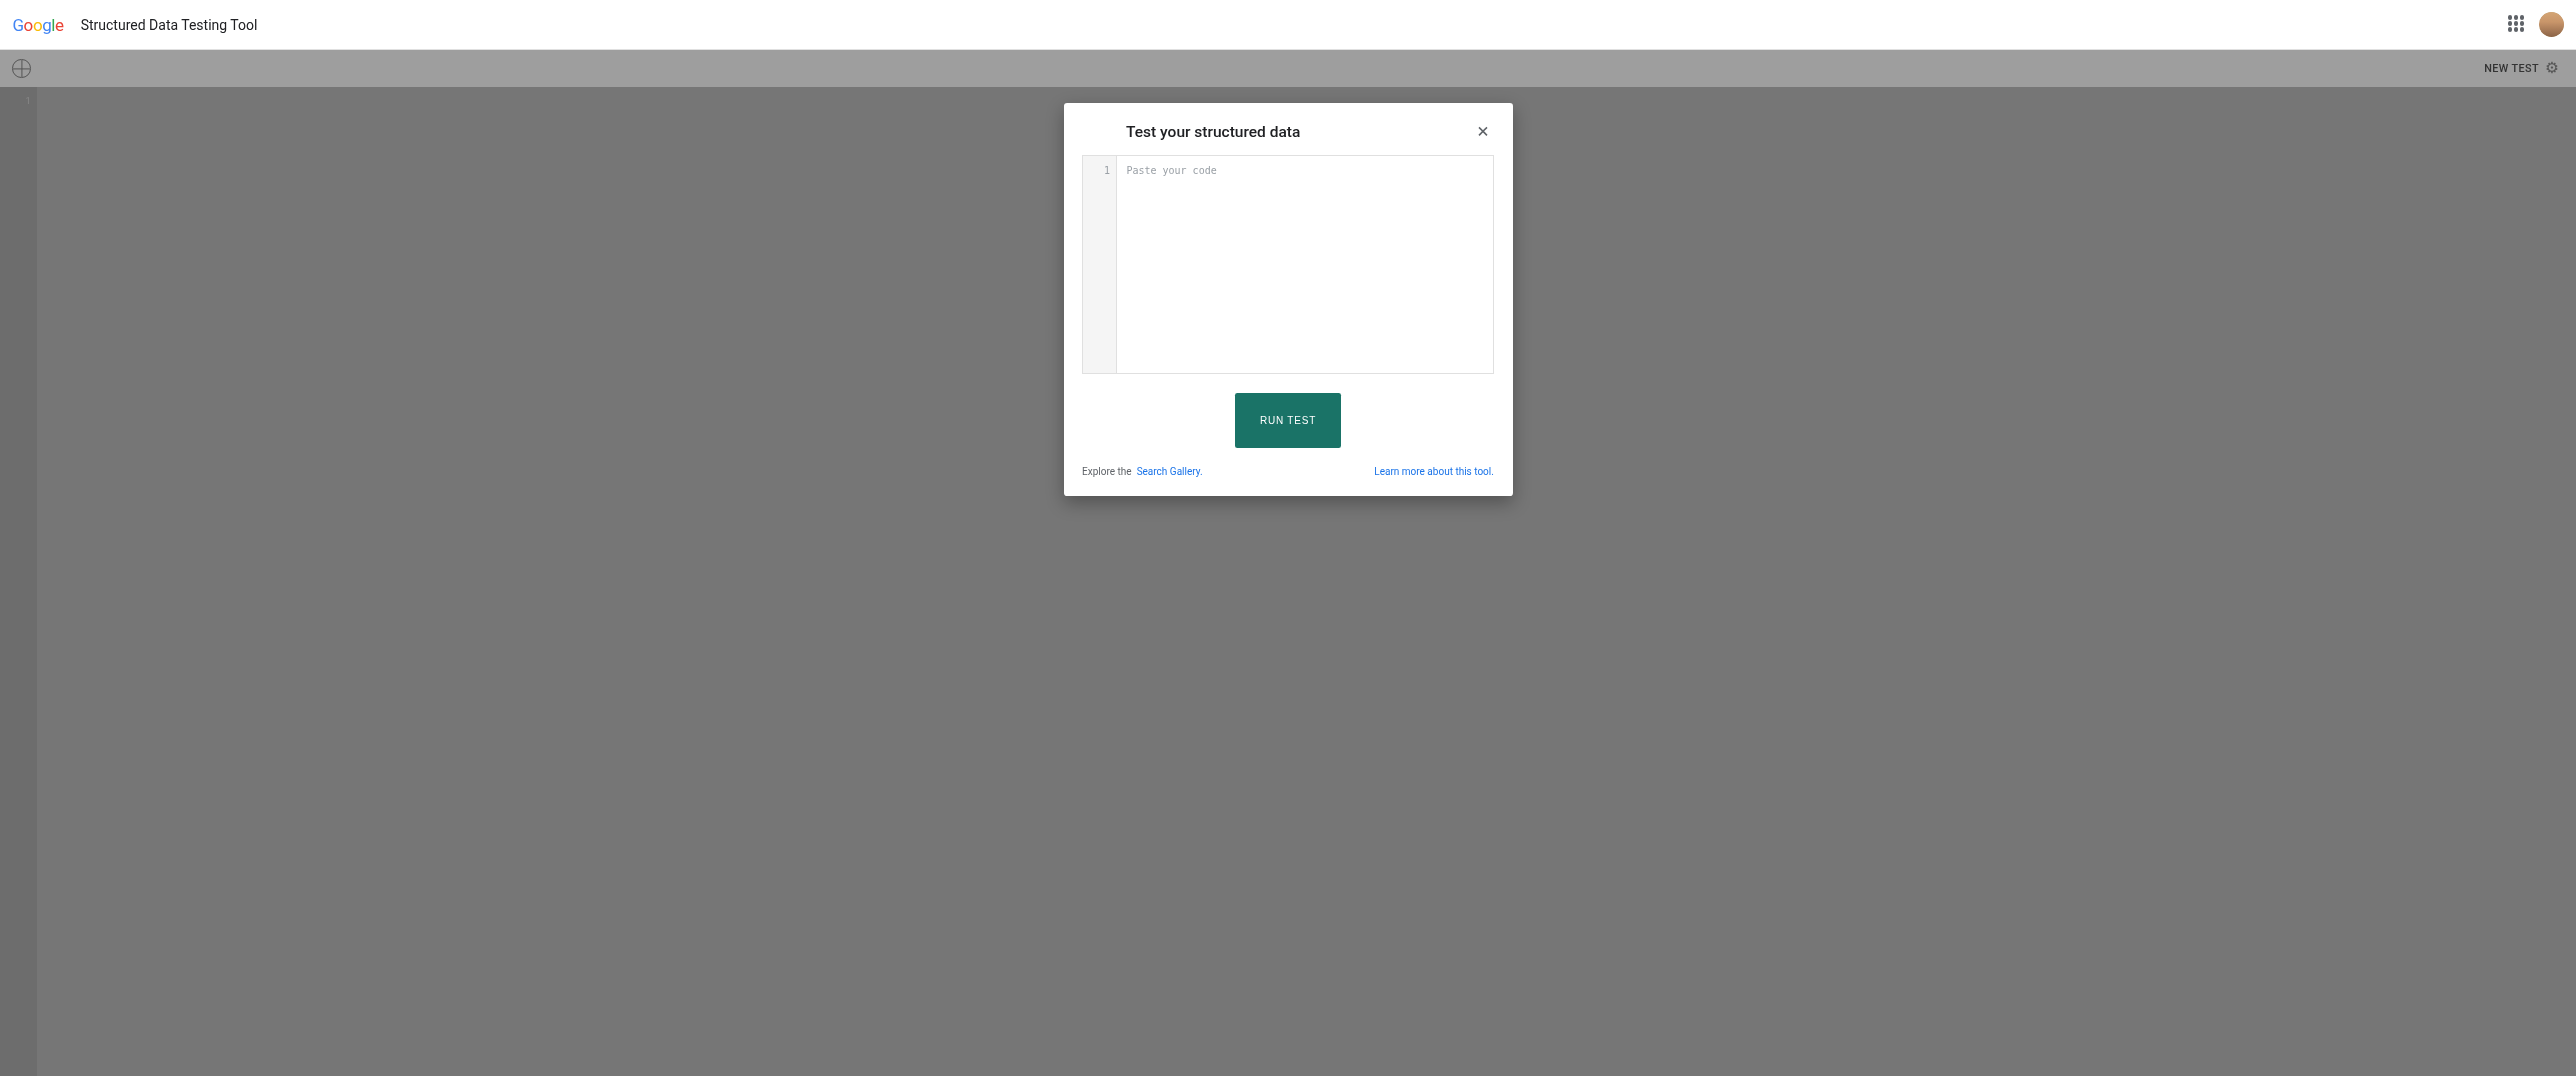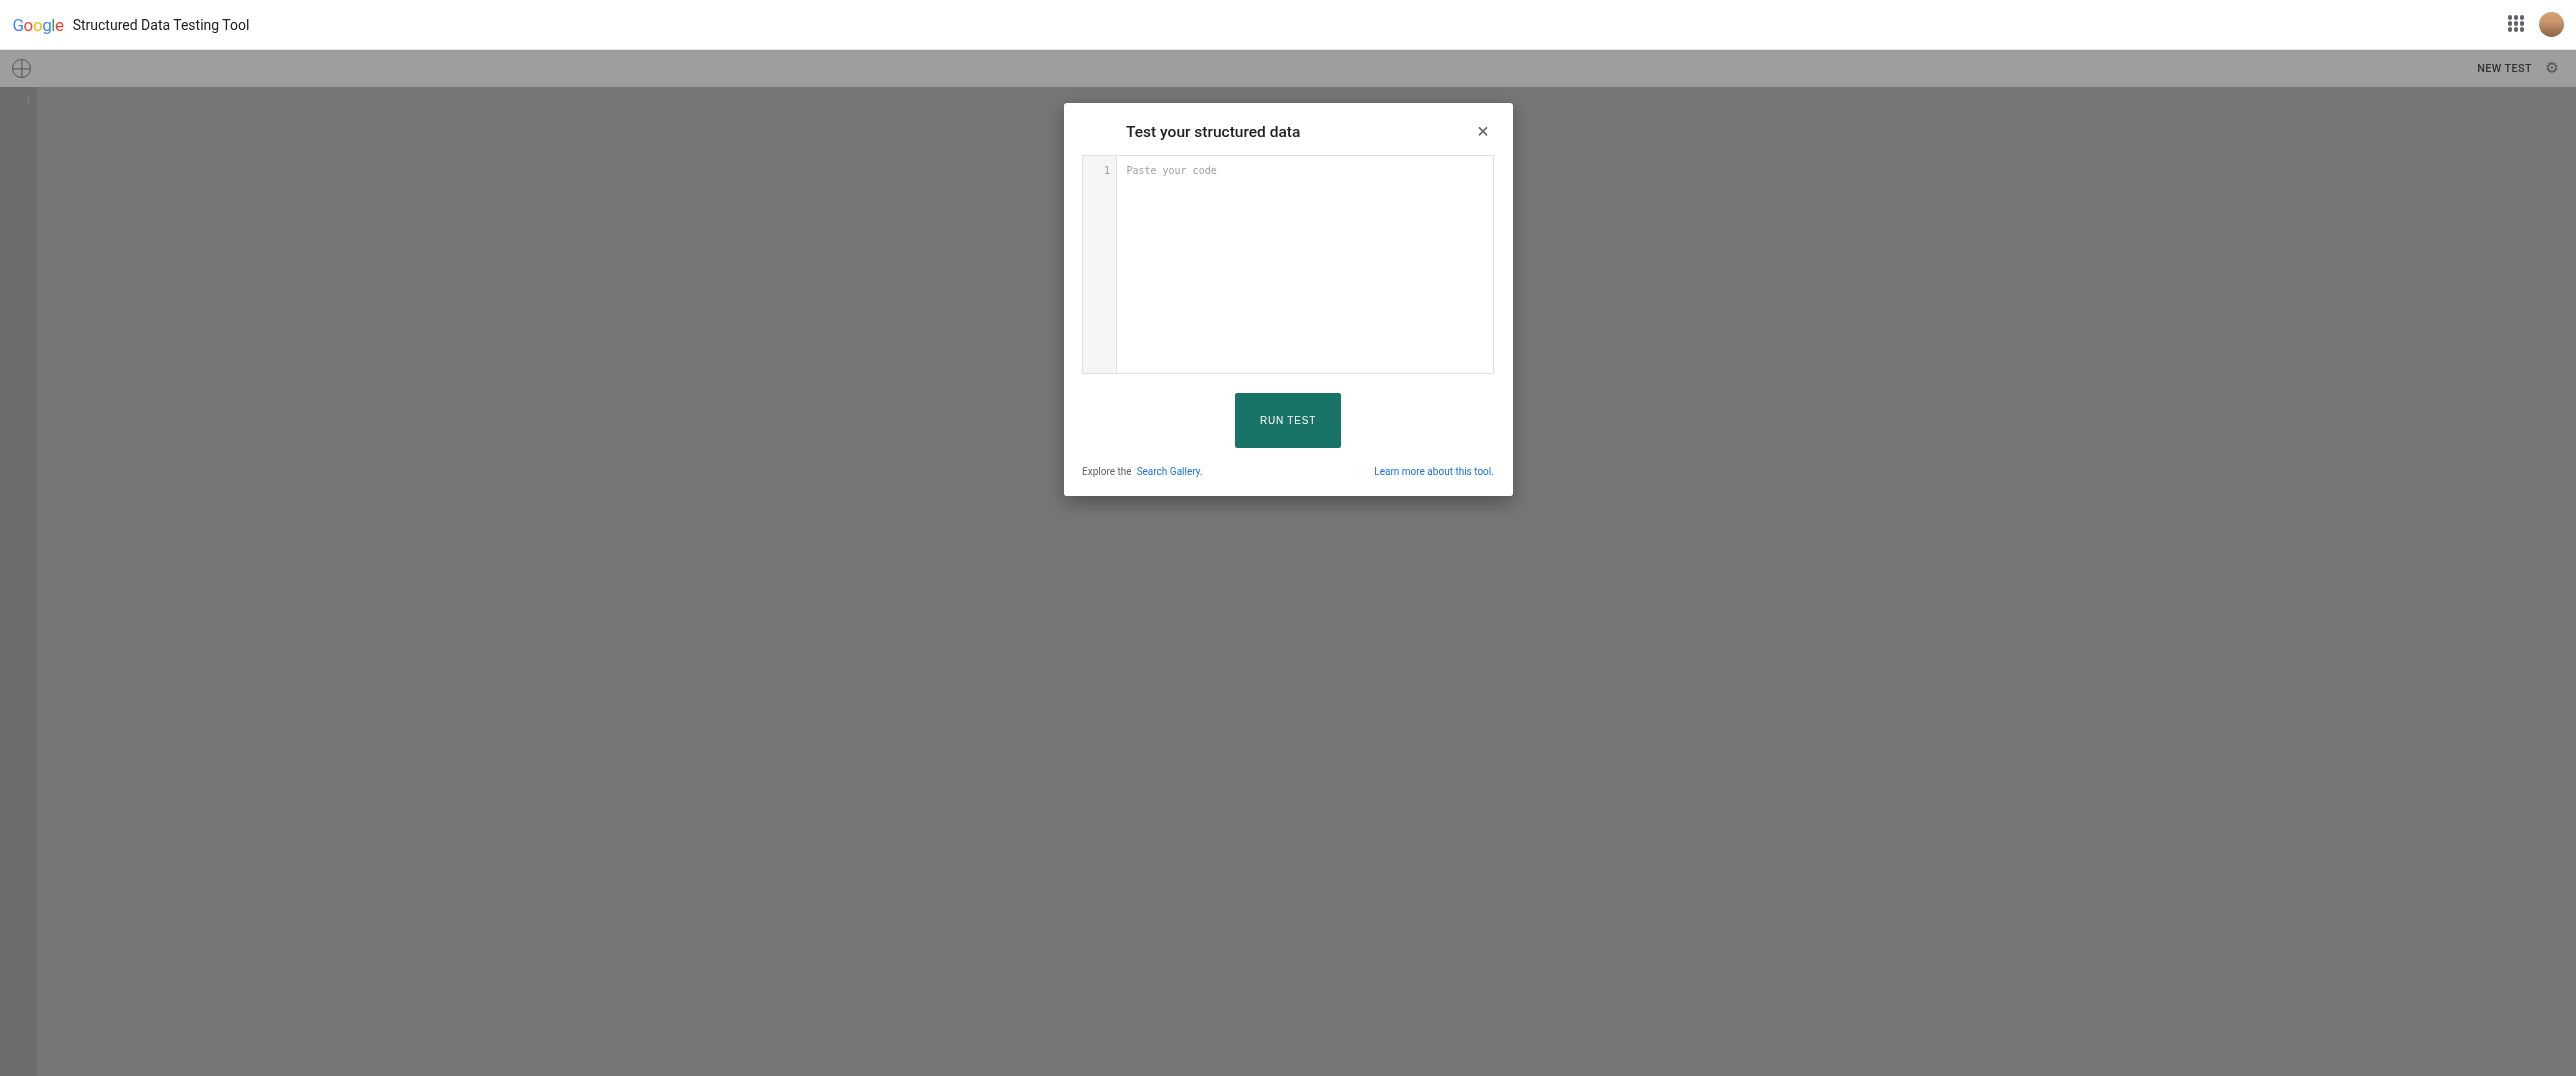--- a/index.html
+++ b/index.html
@@ -41,21 +41,21 @@
     }
     .g-blue { color: #4285F4; }
     .g-red { color: #EA4335; }
     .g-yellow { color: #FBBC05; }
     .g-green { color: #34A853; }
 
     #header-title {
       font-size: 14px;
       color: #202124;
       font-weight: 400;
-      margin-left: 9px;
+      margin-left: 17px;
     }
 
     #header-right {
       margin-left: auto;
       display: flex;
       align-items: center;
       gap: 12.4px;
     }
 
     .grid-icon {
@@ -135,21 +135,21 @@
       bottom: 0;
       left: 50%;
       width: 1.2px;
       background: #555;
       transform: translateX(-50%);
     }
 
     #toolbar-right {
       display: flex;
       align-items: center;
-      gap: 13px;
+      gap: 6px;
     }
 
     #new-test-label {
       font-size: 10.8px;
       color: #333;
       font-weight: 500;
       letter-spacing: 0.4px;
       cursor: pointer;
     }
 

